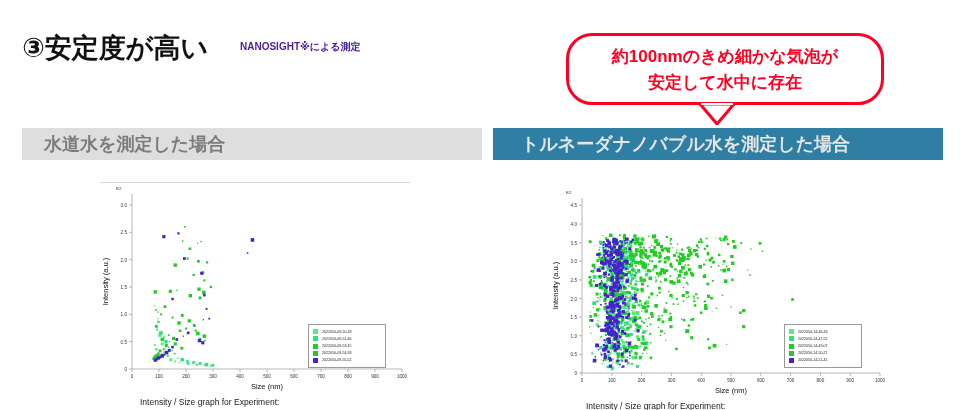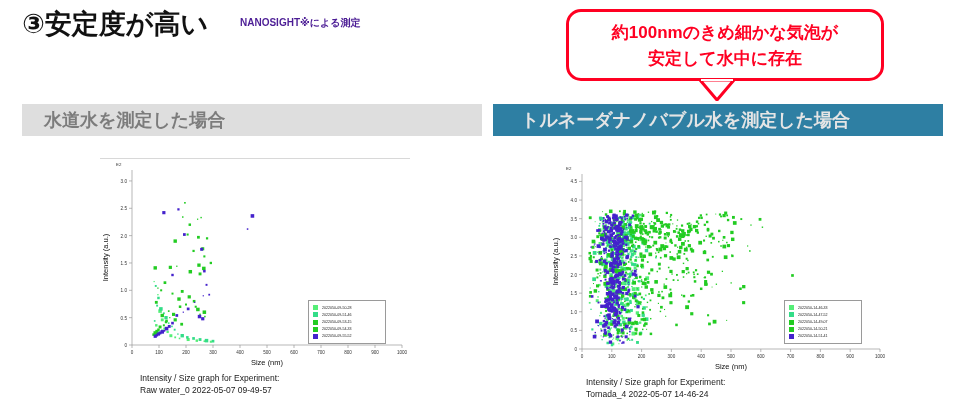--- a/index.html
+++ b/index.html
@@ -2,37 +2,37 @@
 <html><head>
 <meta charset="utf-8">
 <style>
   html,body{margin:0;padding:0;}
   body{
     width:960px;height:410px;position:relative;overflow:hidden;
     background:#ffffff;
     font-family:"Liberation Sans","DejaVu Sans",sans-serif;
     color:#000;
   }
-  .slide{position:absolute;inset:0;}
+  .slide{position:absolute;inset:0;margin-top:24px;}
 
   
   .title{
     position:absolute;left:22px;top:6px;
     font-size:27px;font-weight:bold;letter-spacing:0px;
     color:#111;white-space:nowrap;
   }
   .subtitle{
     position:absolute;left:240px;top:16px;
     font-size:10px;font-weight:bold;color:#4c1d95;white-space:nowrap;
   }
 
   
   .callout{
     position:absolute;left:566px;top:9px;width:318px;height:72px;
-    border:3px solid #FF0022;border-radius:15px;background:#fff;
+    border:3px solid #FF0022;border-radius:26px;background:#fff;
     box-sizing:border-box;
   }
   .callout-text{
     position:absolute;left:0;top:8px;width:100%;
     text-align:center;color:#FF0022;font-size:17px;font-weight:bold;
     line-height:26px;
   }
   .callout-tail{
     position:absolute;left:698px;top:79px;width:38px;height:22px;
   }

